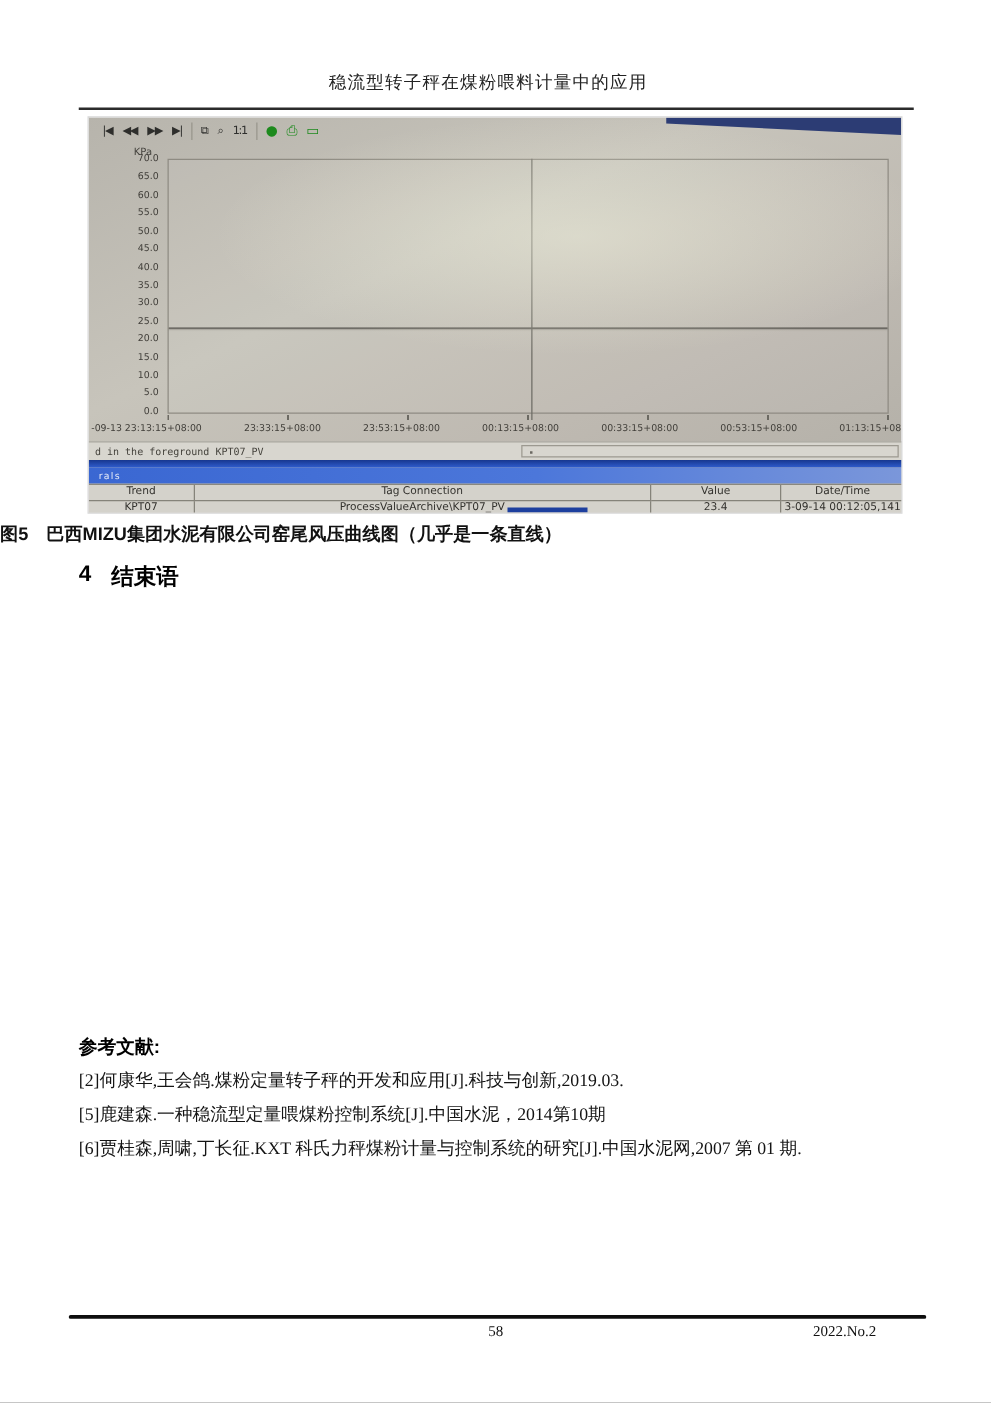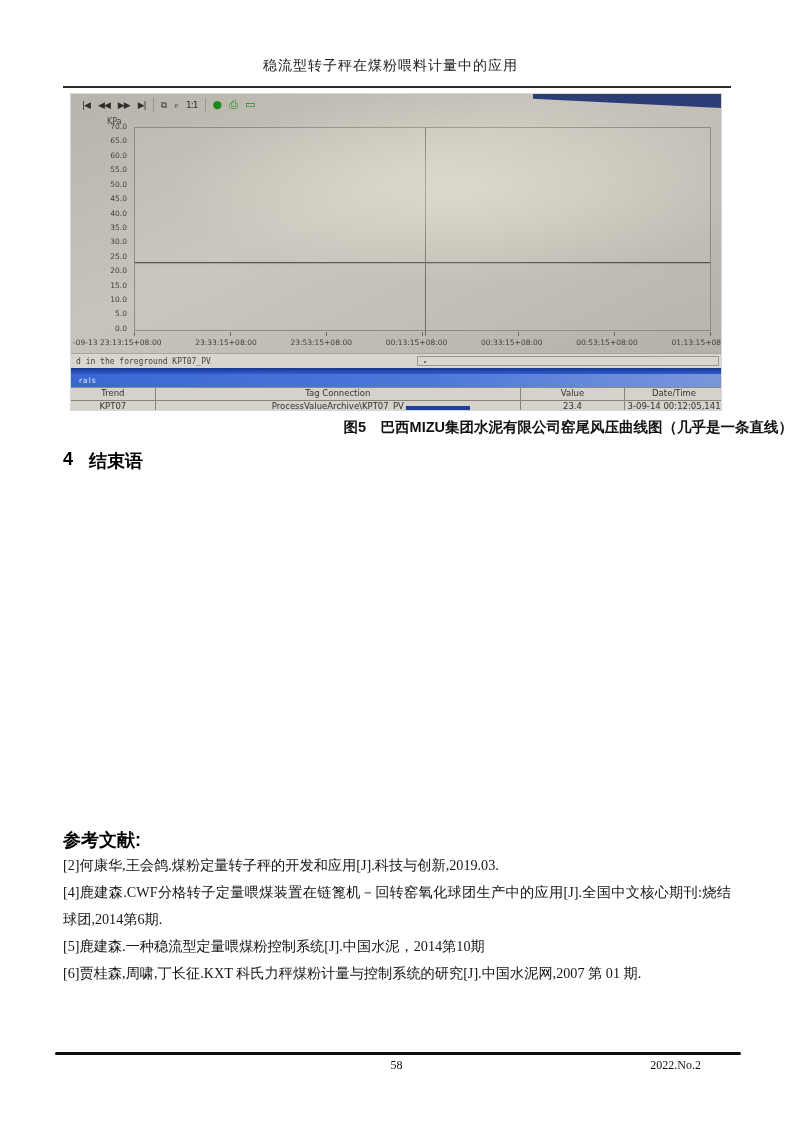--- a/index.html
+++ b/index.html
@@ -54,29 +54,29 @@
         font-size:7.5px;line-height:13px;padding-left:8px;letter-spacing:1px}
 
   .dtable{position:absolute;left:0;top:293px;width:652px;height:25px;background:#d4d2cb;
         font-size:8.5px;color:#33322e;border-top:1px solid #8a887f}
   .trow{display:flex;height:12.5px;line-height:11.5px;text-align:center}
   .tcell{border-right:1px solid #85837a;border-bottom:1px solid #85837a;overflow:hidden;white-space:nowrap}
   .c0{width:13%}.c1{width:56%}.c2{width:16%}.c3{width:15%;border-right:none}
   .bottom-blob{position:absolute;bottom:0;left:335px;width:64px;height:4px;background:#1d3f9e}
 
   
-  .fig-caption{position:absolute;top:418px;left:0;right:0;text-align:right;font-weight:bold;
+  .fig-caption{position:absolute;top:418px;left:0;right:0;text-align:left;font-weight:bold;
         font-size:14.5px;font-family:"Liberation Sans",sans-serif;color:#111}
   .section-heading{position:absolute;top:449px;left:63px;display:flex;gap:16px;
         font-family:"Liberation Sans",sans-serif;font-weight:bold;font-size:18px;color:#000}
   .body-paragraph{position:absolute;top:486px;left:63px;width:668px;font-size:19.5px;
         line-height:37.6px;text-align:justify;text-indent:2em;color:#111}
 
   .refs-heading{position:absolute;top:828px;left:63px;font-family:"Liberation Sans",sans-serif;
-        font-weight:bold;font-size:18px;color:#000}
+        font-weight:bold;font-size:15px;color:#000}
   .refs{position:absolute;top:852px;left:63px;width:668px;font-size:14.2px;
         line-height:27px;color:#141414;text-align:justify}
 
   
   .footer-rule{position:absolute;top:1052px;left:55px;width:686px;height:3px;background:#0e0e0e;
         border-radius:2px}
   .footer-page{position:absolute;top:1058px;left:0;right:0;text-align:center;font-size:12px;color:#111}
   .footer-issue{position:absolute;top:1058px;right:92px;font-size:12px;color:#111}
 </style>
 </head>
@@ -184,21 +184,20 @@
   <div class="section-heading">
     <span>4</span>
     <span>结束语</span>
   </div>
 
 
   <div class="refs-heading">参考文献:</div>
   <div class="refs">
 
       <div>[2]何康华,王会鸽.煤粉定量转子秤的开发和应用[J].科技与创新,2019.03.</div>
-      <div>[4]鹿建森.CWF分格转子定量喂煤装置在链篦机－回转窑氧化球团生产中的应用[J].全国中文核心期刊:烧结球团,2014第6期.</div>
       <div>[5]鹿建森.一种稳流型定量喂煤粉控制系统[J].中国水泥，2014第10期</div>
       <div>[6]贾桂森,周啸,丁长征.KXT 科氏力秤煤粉计量与控制系统的研究[J].中国水泥网,2007 第 01 期.</div>
     </div>
 
   <div class="footer-rule"></div>
   <div class="footer-page">58</div>
   <div class="footer-issue">2022.No.2</div>
 
 </div>
 

